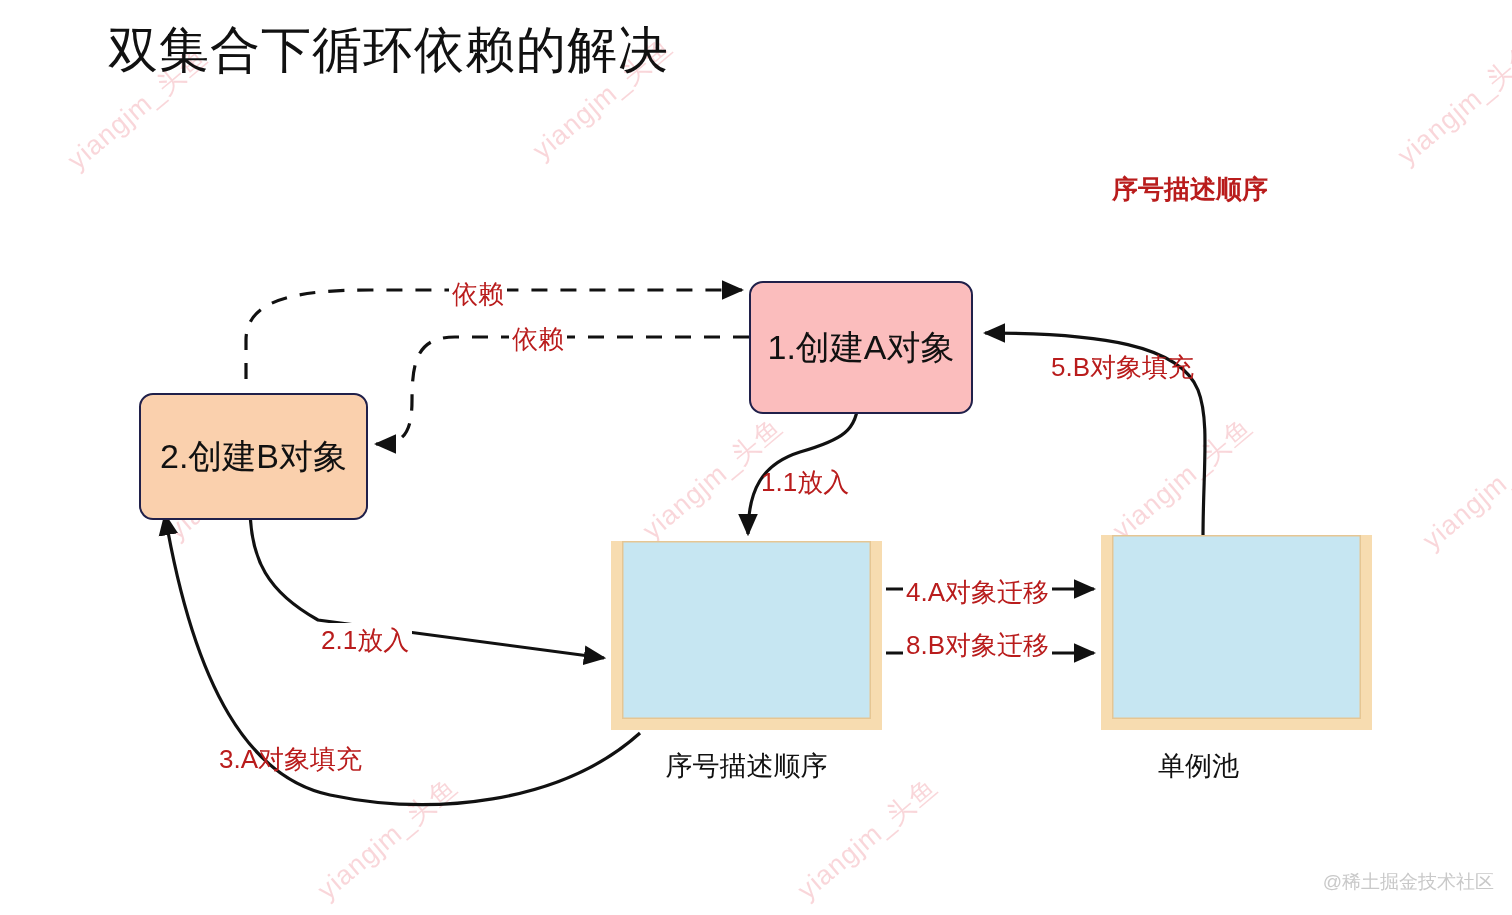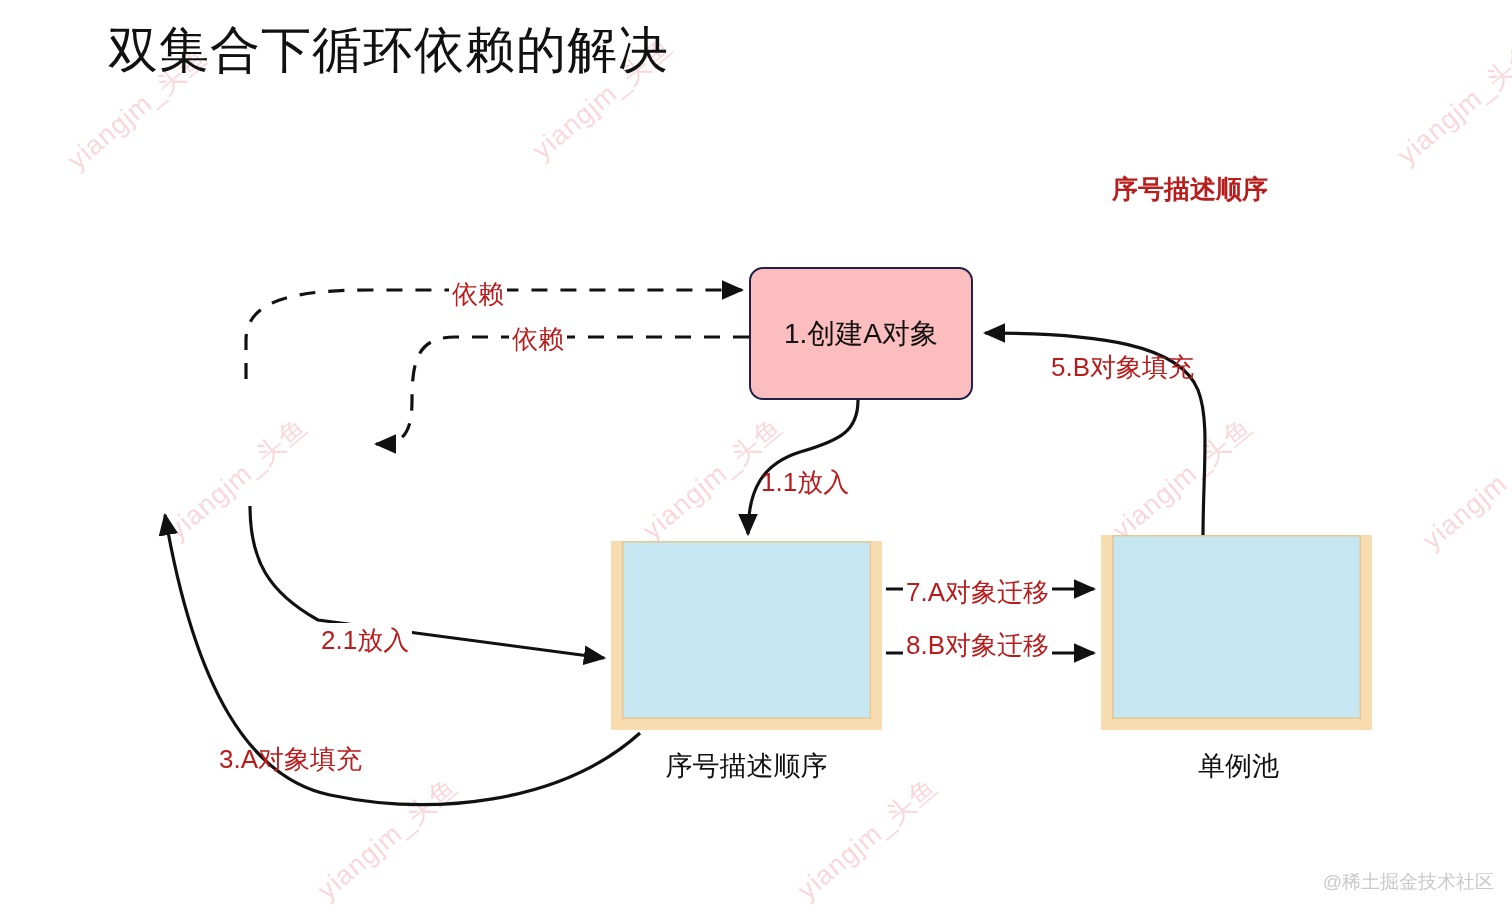--- a/index.html
+++ b/index.html
@@ -75,24 +75,25 @@
   }
 
   
   .node-box {
     position: absolute;
     border: 2.5px solid #20204a;
     border-radius: 14px;
     display: flex;
     align-items: center;
     justify-content: center;
-    font-size: 28px;
+    font-size: 34px;
     color: #111111;
     box-sizing: border-box;
     white-space: nowrap;
+    margin-top: 14px;
   }
   #node-create-a {
     left: 749px;
     top: 267px;
     width: 224px;
     height: 133px;
     background: #fbbdbd;
   }
   #node-create-b {
     left: 139px;
@@ -131,21 +132,21 @@
     color: #111111;
     white-space: nowrap;
     text-align: center;
   }
   #pool-early-label {
     left: 611px;
     top: 748px;
     width: 271px;
   }
   #pool-singleton-label {
-    left: 1103px;
+    left: 1063px;
     top: 748px;
     width: 271px;
   }
 
   
   .edge-label {
     position: absolute;
     font-size: 26px;
     color: #b91c1c;
     white-space: nowrap;
@@ -203,31 +204,34 @@
 
     <path d="M 886,653 L 1094,653" fill="none" stroke="#111111" stroke-width="3.2" marker-end="url(#arrow)"></path>
 
     <path d="M 1203,538 C 1203,470 1210,420 1198,390 C 1180,345 1100,333 985,333" fill="none" stroke="#111111" stroke-width="3.2" marker-end="url(#arrow)"></path>
   </svg>
 
   <div id="node-create-a" class="node-box">
     <span>1.创建A对象</span>
   </div>
 
+  <div id="node-create-b" class="node-box">
+    <span>2.创建B对象</span>
+  </div>
 
   <div id="pool-early" class="pool"></div>
   <div id="pool-early-label" class="pool-label">序号描述顺序</div>
 
   <div id="pool-singleton" class="pool"></div>
   <div id="pool-singleton-label" class="pool-label">单例池</div>
 
   <div id="label-dep-1" class="edge-label">依赖</div>
   <div id="label-dep-2" class="edge-label">依赖</div>
   <div id="label-put-11" class="edge-label nobg">1.1放入</div>
   <div id="label-put-21" class="edge-label">2.1放入</div>
   <div id="label-fill-a" class="edge-label nobg">3.A对象填充</div>
   <div id="label-move-b" class="edge-label">8.B对象迁移</div>
   <div id="label-fill-b" class="edge-label nobg">5.B对象填充</div>
-  <div id="label-move-a" class="edge-label">7.A对象迁移</div>
+  <div id="label-move-a" class="edge-label">4.A对象迁移</div>
 
   <div id="corner-watermark">@稀土掘金技术社区</div>
 
 </div>
 
 </body></html>

